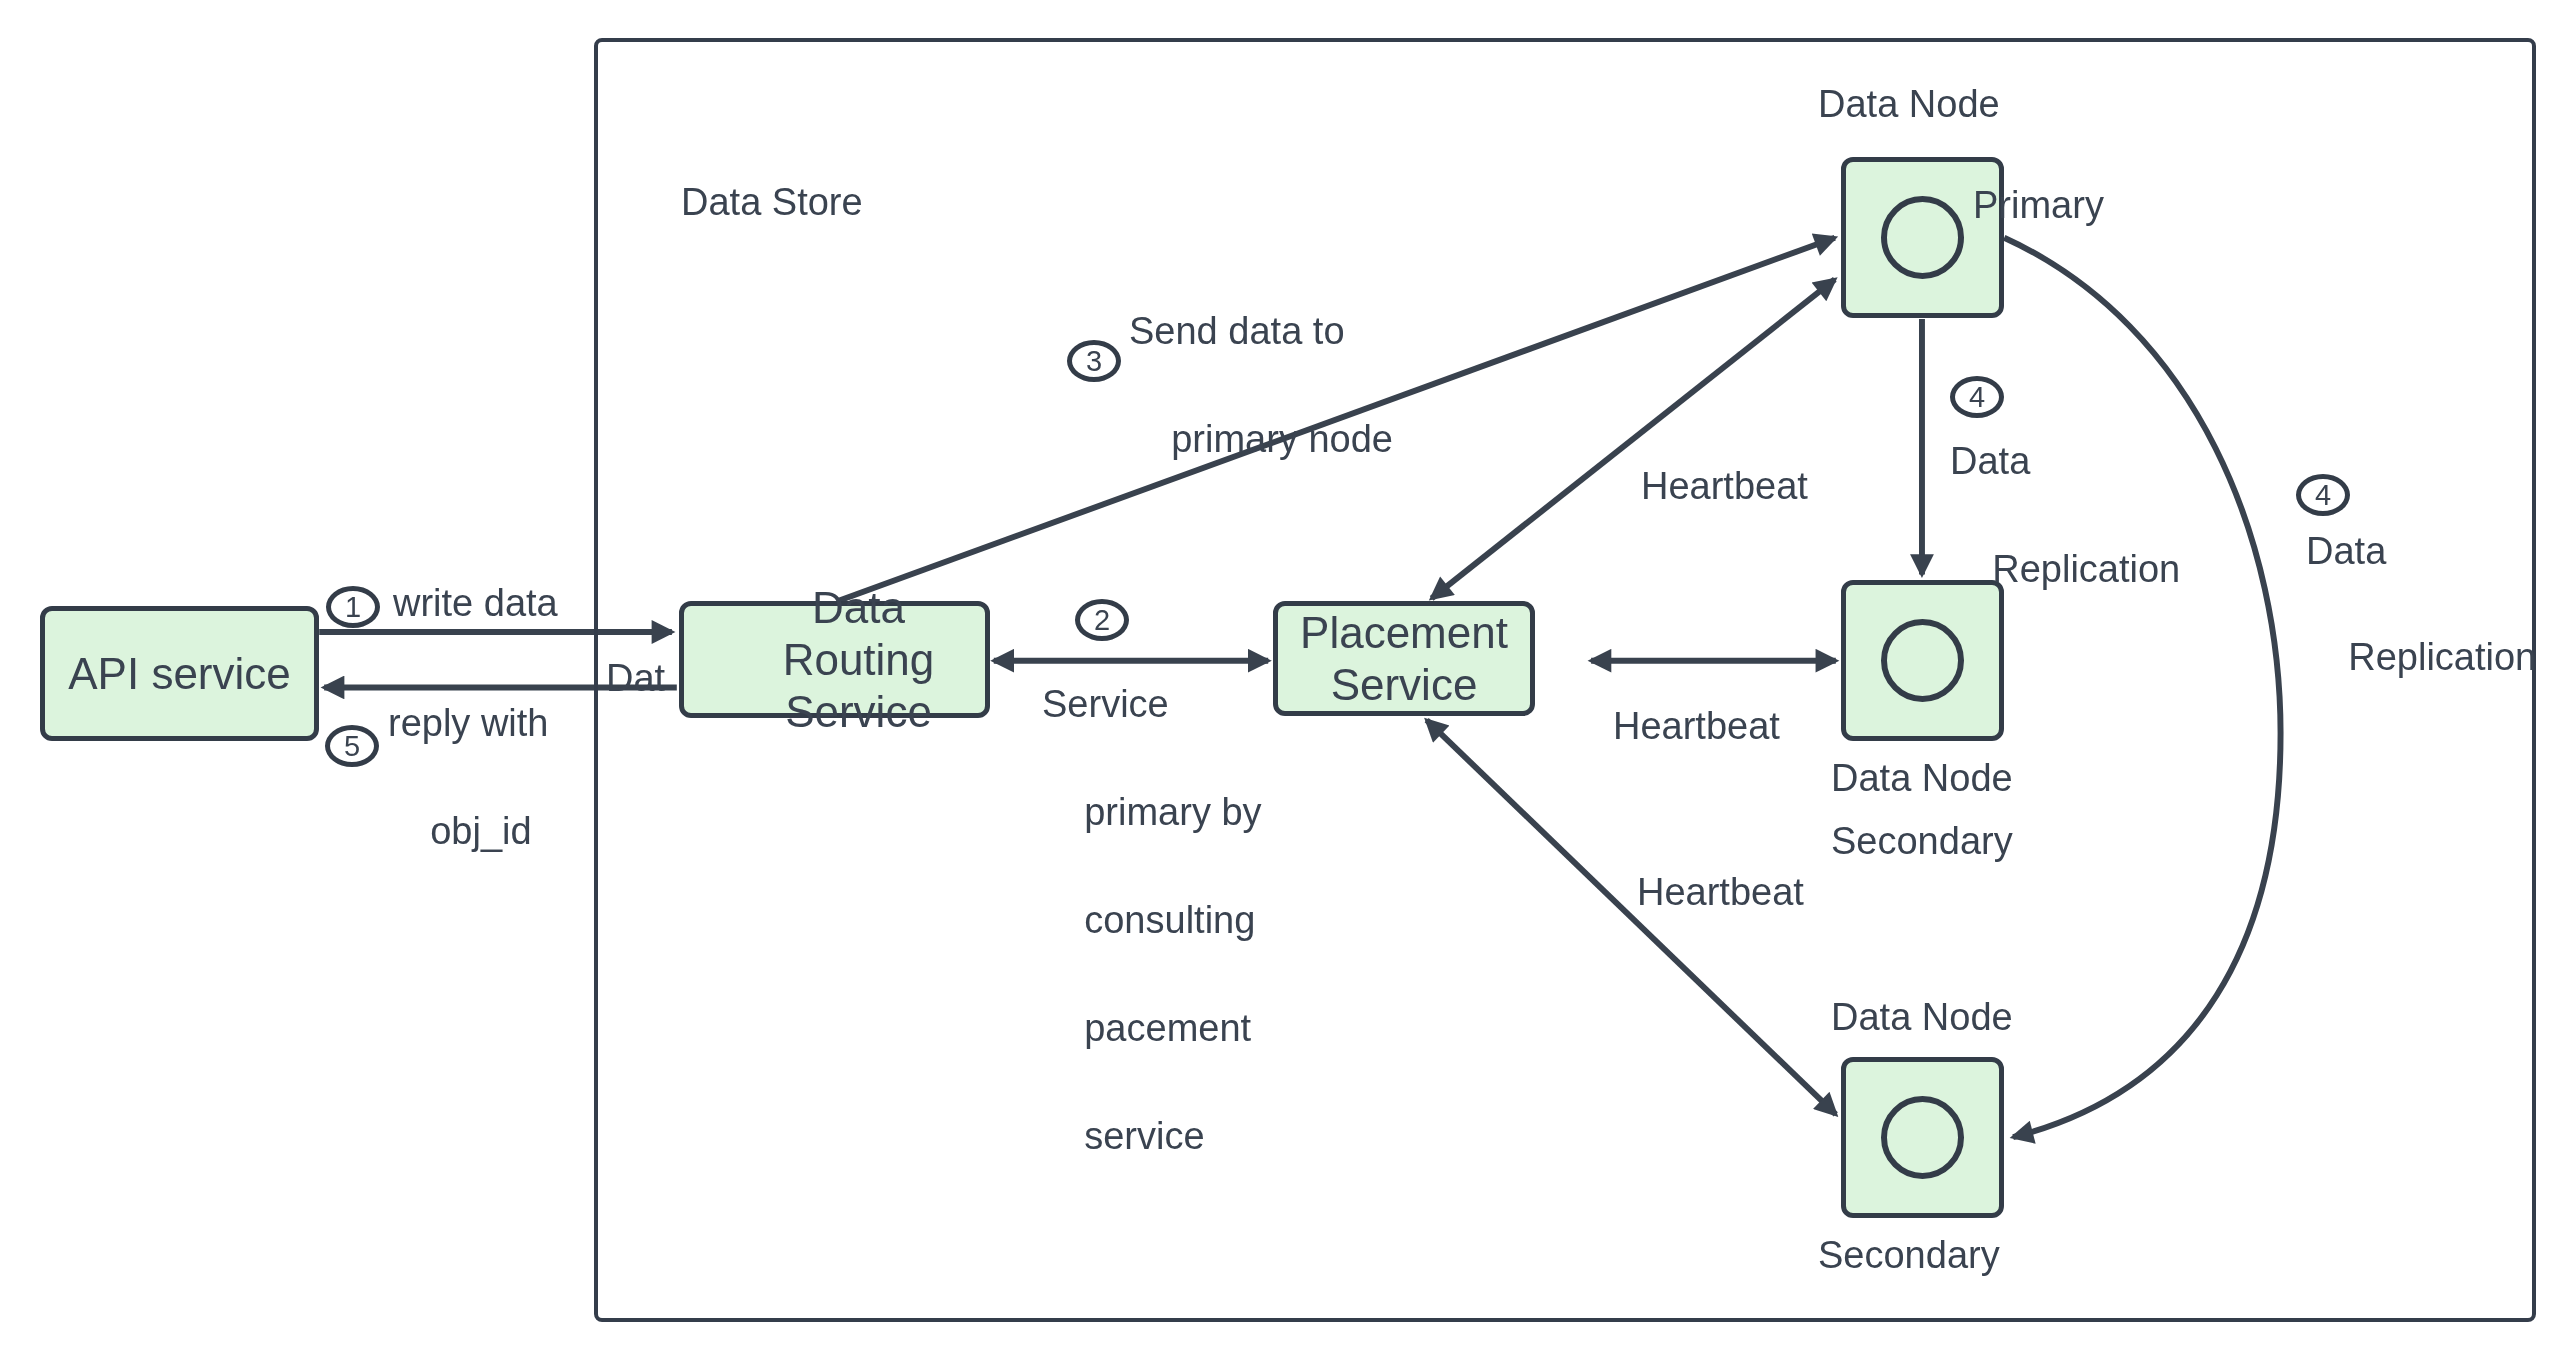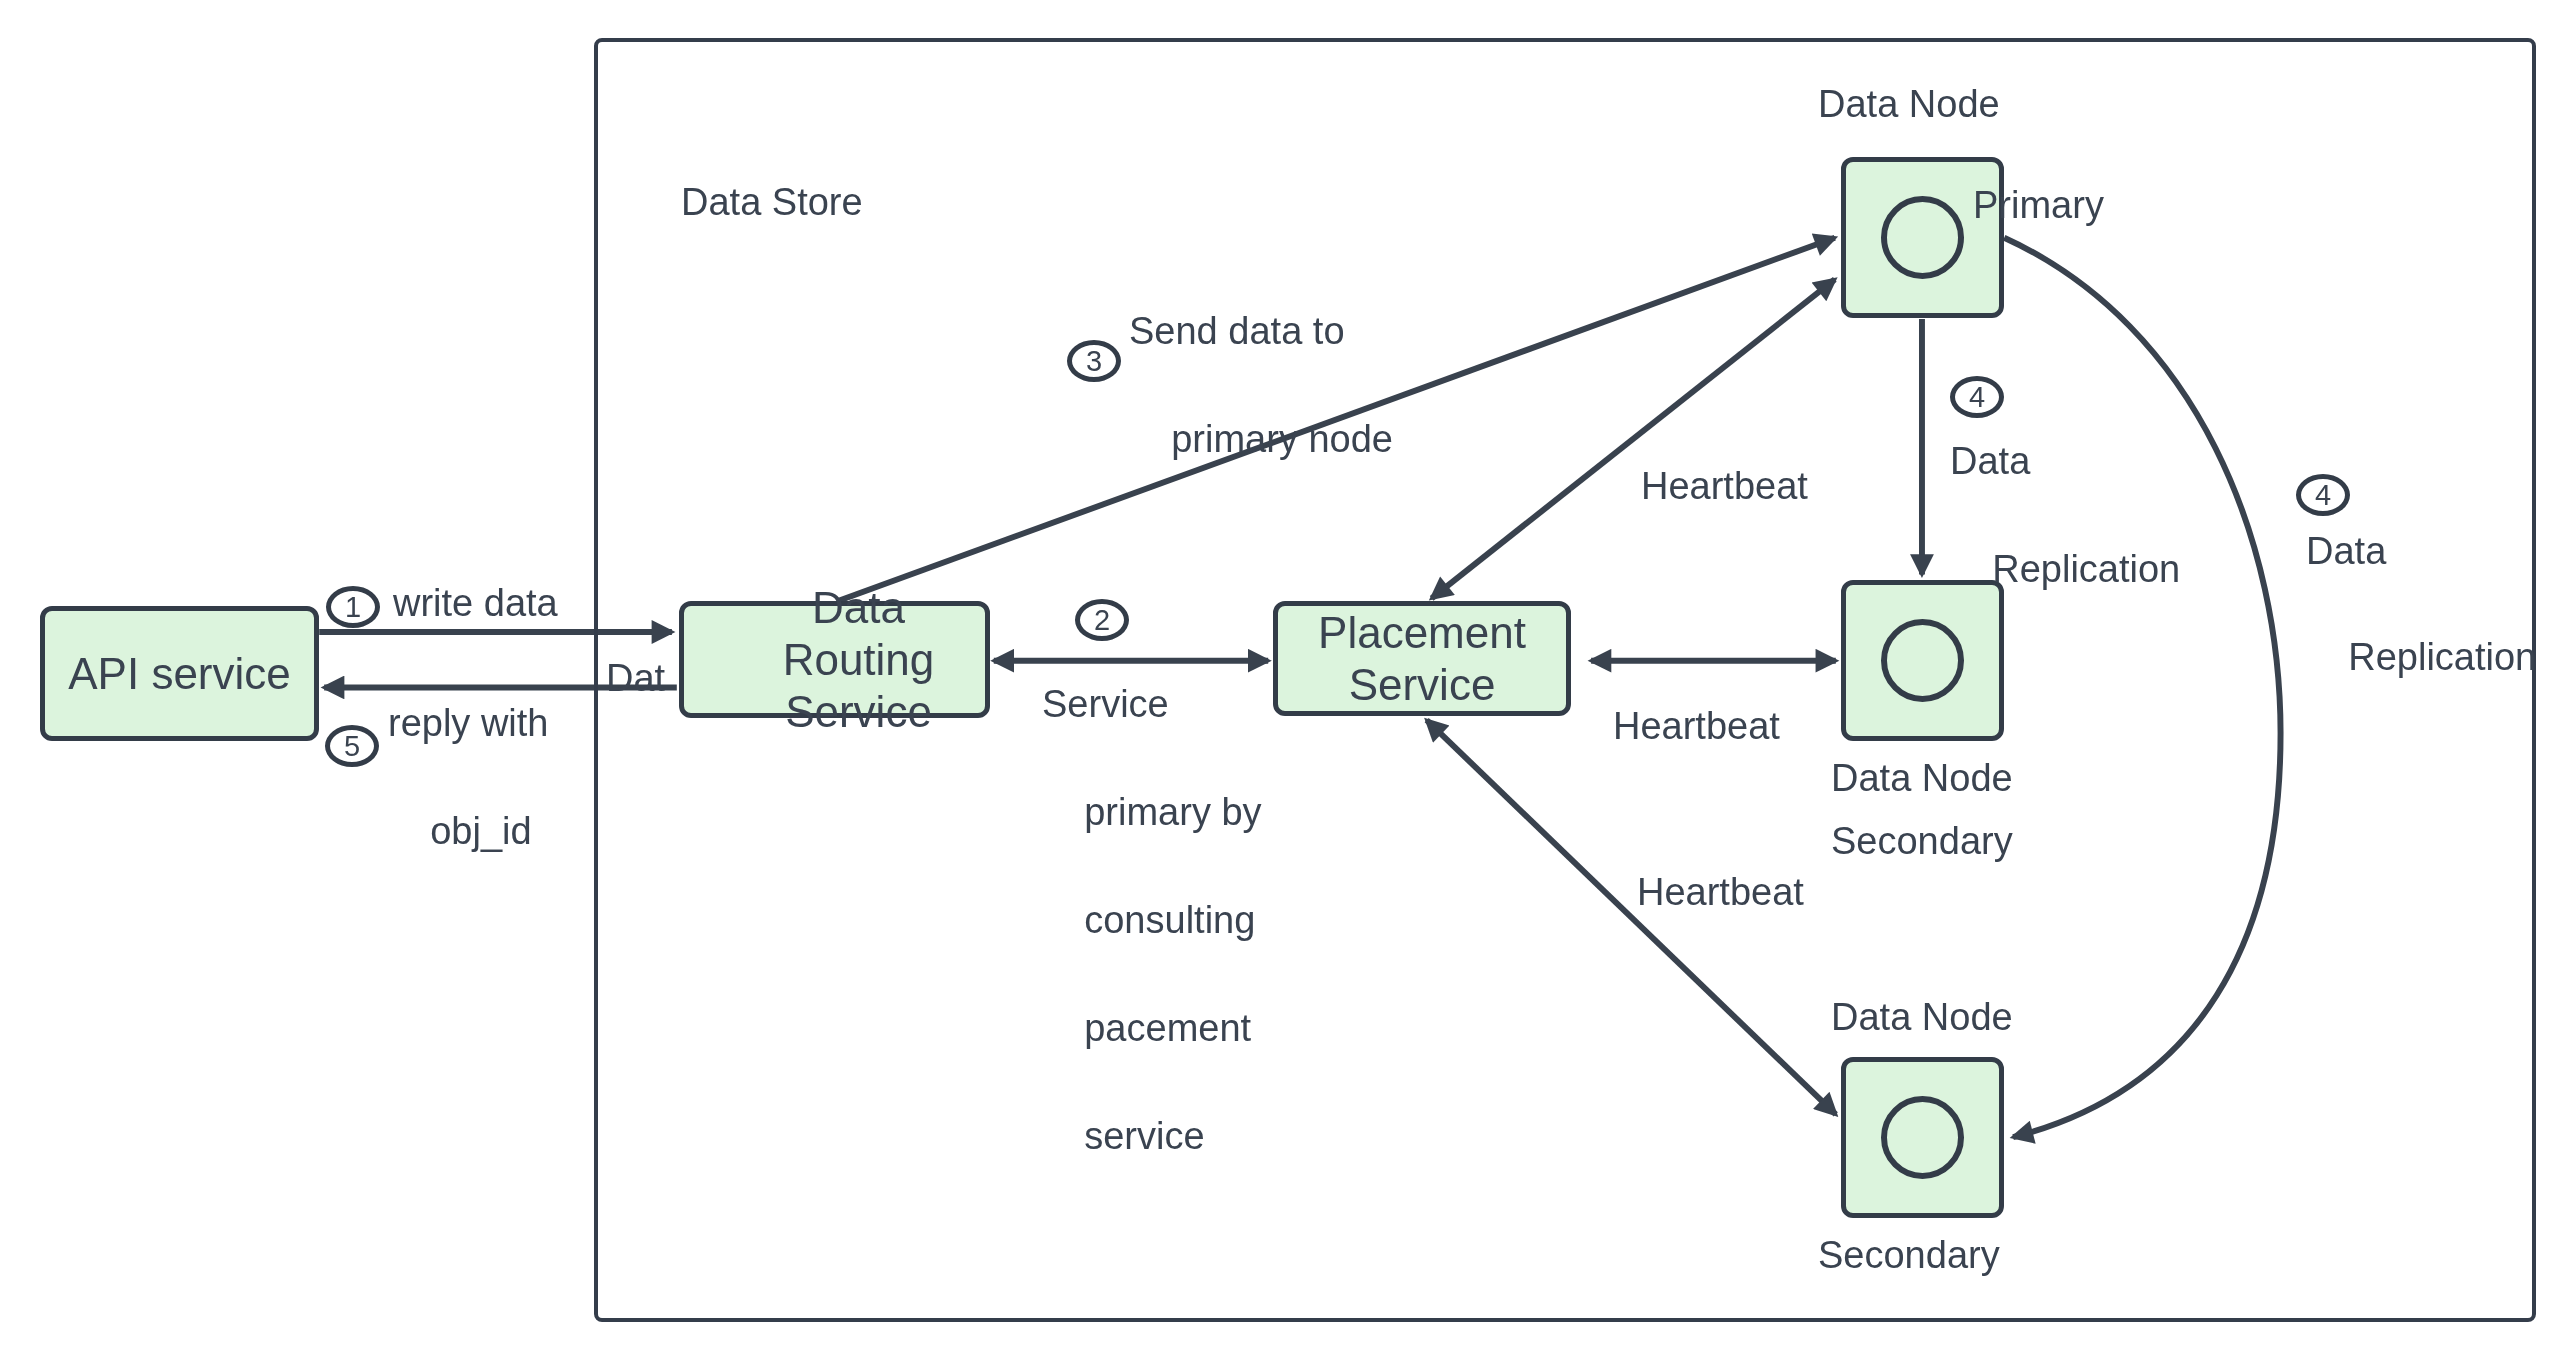--- a/index.html
+++ b/index.html
@@ -34,21 +34,21 @@
     flex-direction: column;
     align-items: center;
     justify-content: center;
     font-size: 44px;
     line-height: 52px;
     text-align: center;
     color: #3a4350;
   }
   .box-api       { left: 40px;   top: 606px;  width: 279px; height: 135px; }
   .box-routing   { left: 679px;  top: 601px;  width: 311px; height: 117px; padding-left: 48px; }
-  .box-placement { left: 1273px; top: 601px;  width: 298px; height: 115px; }
+  .box-placement { left: 1273px; top: 601px;  width: 262px; height: 115px; }
   .box-node      { width: 163px; height: 161px; }
   .box-node-1    { left: 1841px; top: 157px;  }
   .box-node-2    { left: 1841px; top: 580px;  }
   .box-node-3    { left: 1841px; top: 1057px; }
   .node-circle {
     width: 83px; height: 83px;
     border: 6px solid #333c48;
     border-radius: 50%;
     background: transparent;
   }

